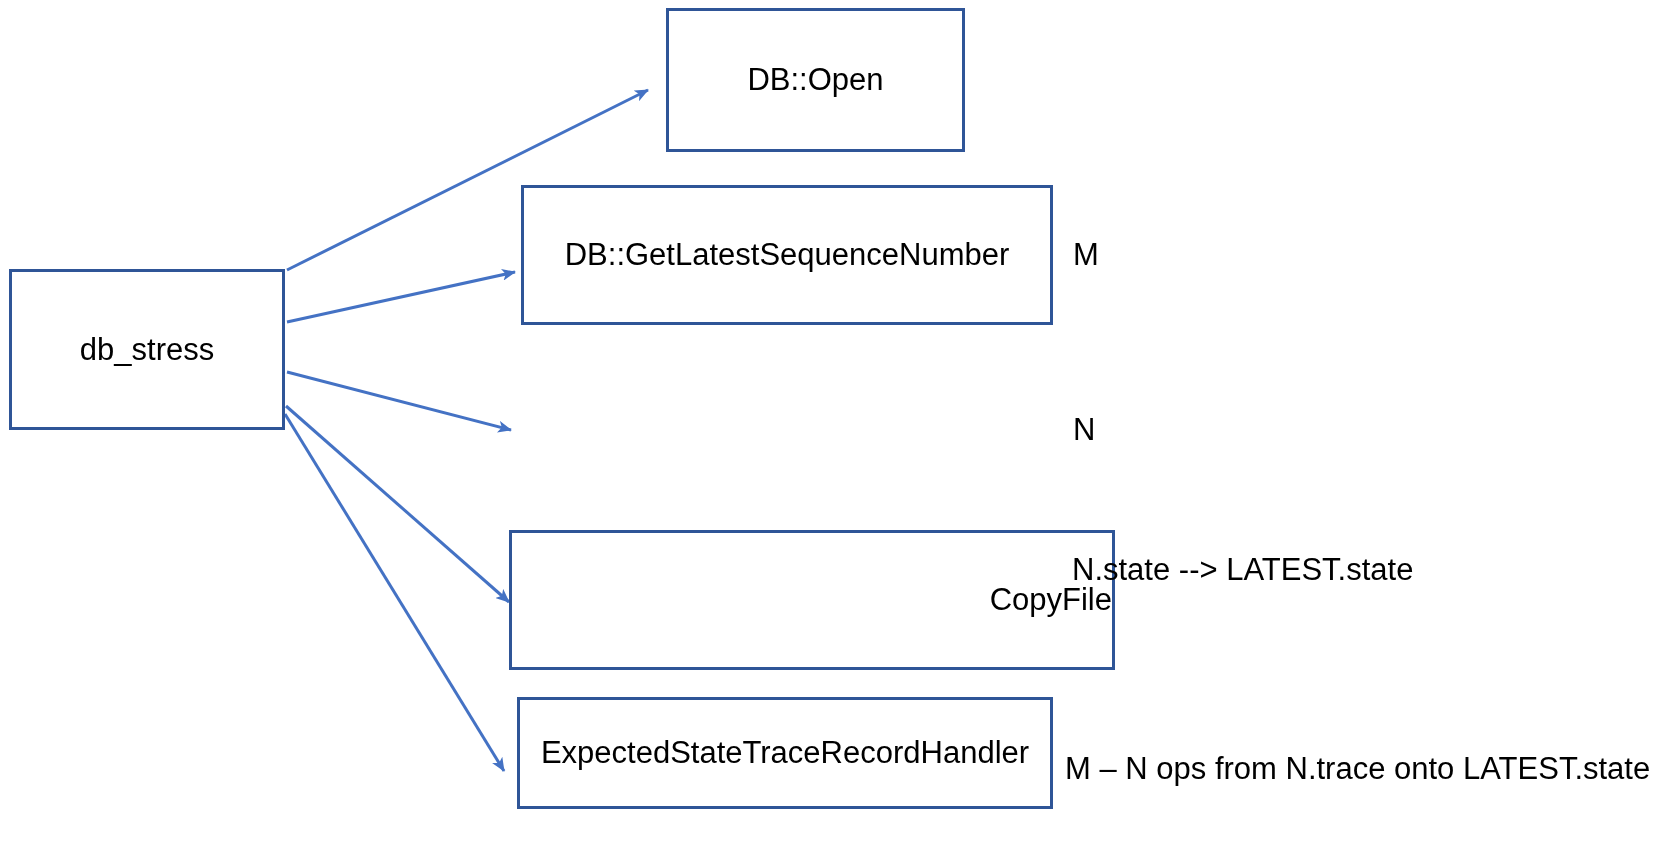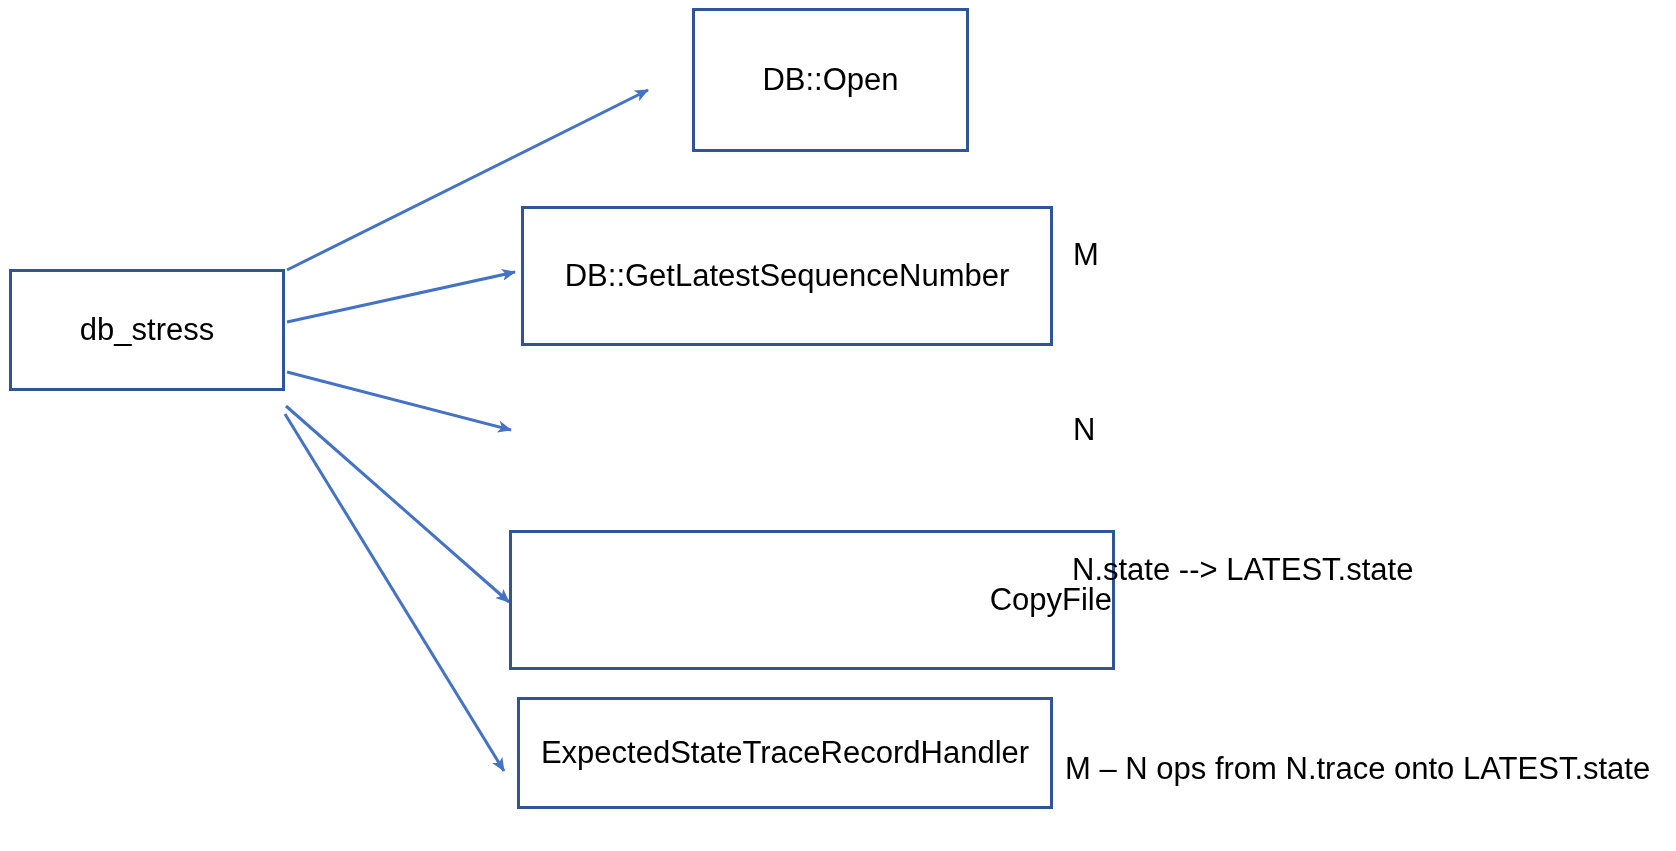--- a/index.html
+++ b/index.html
@@ -29,23 +29,23 @@
     box-sizing: border-box;
   }
   .annotation {
     position: absolute;
     display: flex;
     align-items: center;
     font-size: 31px;
     white-space: nowrap;
   }
   
-  #box-db-stress      { left: 9px;   top: 269px; width: 276px; height: 122px; }
-  #box-db-open        { left: 692px; top: 8px;   width: 277px; height: 144px; }
-  #box-get-latest     { left: 521px; top: 185px; width: 532px; height: 140px; margin-top: 21px; }
+  #box-db-stress      { left: 9px;   top: 269px; width: 276px; height: 161px; }
+  #box-db-open        { left: 666px; top: 8px;   width: 299px; height: 144px; }
+  #box-get-latest     { left: 521px; top: 185px; width: 532px; height: 140px; }
   #box-get-children   { left: 518px; top: 360px; width: 535px; height: 140px; }
   #box-copy-file      { left: 509px; top: 530px; width: 606px; height: 140px; justify-content: flex-end; }
   #box-expected       { left: 517px; top: 697px; width: 536px; height: 112px; }
   
   #ann-get-latest     { left: 1073px; top: 185px; height: 140px; }
   #ann-get-children   { left: 1073px; top: 360px; height: 140px; }
   #ann-copy-file      { left: 1072px; top: 500px; height: 140px; justify-content: center; }
   #ann-expected       { left: 1065px; top: 697px; height: 143px; }
 </style>
 </head>

